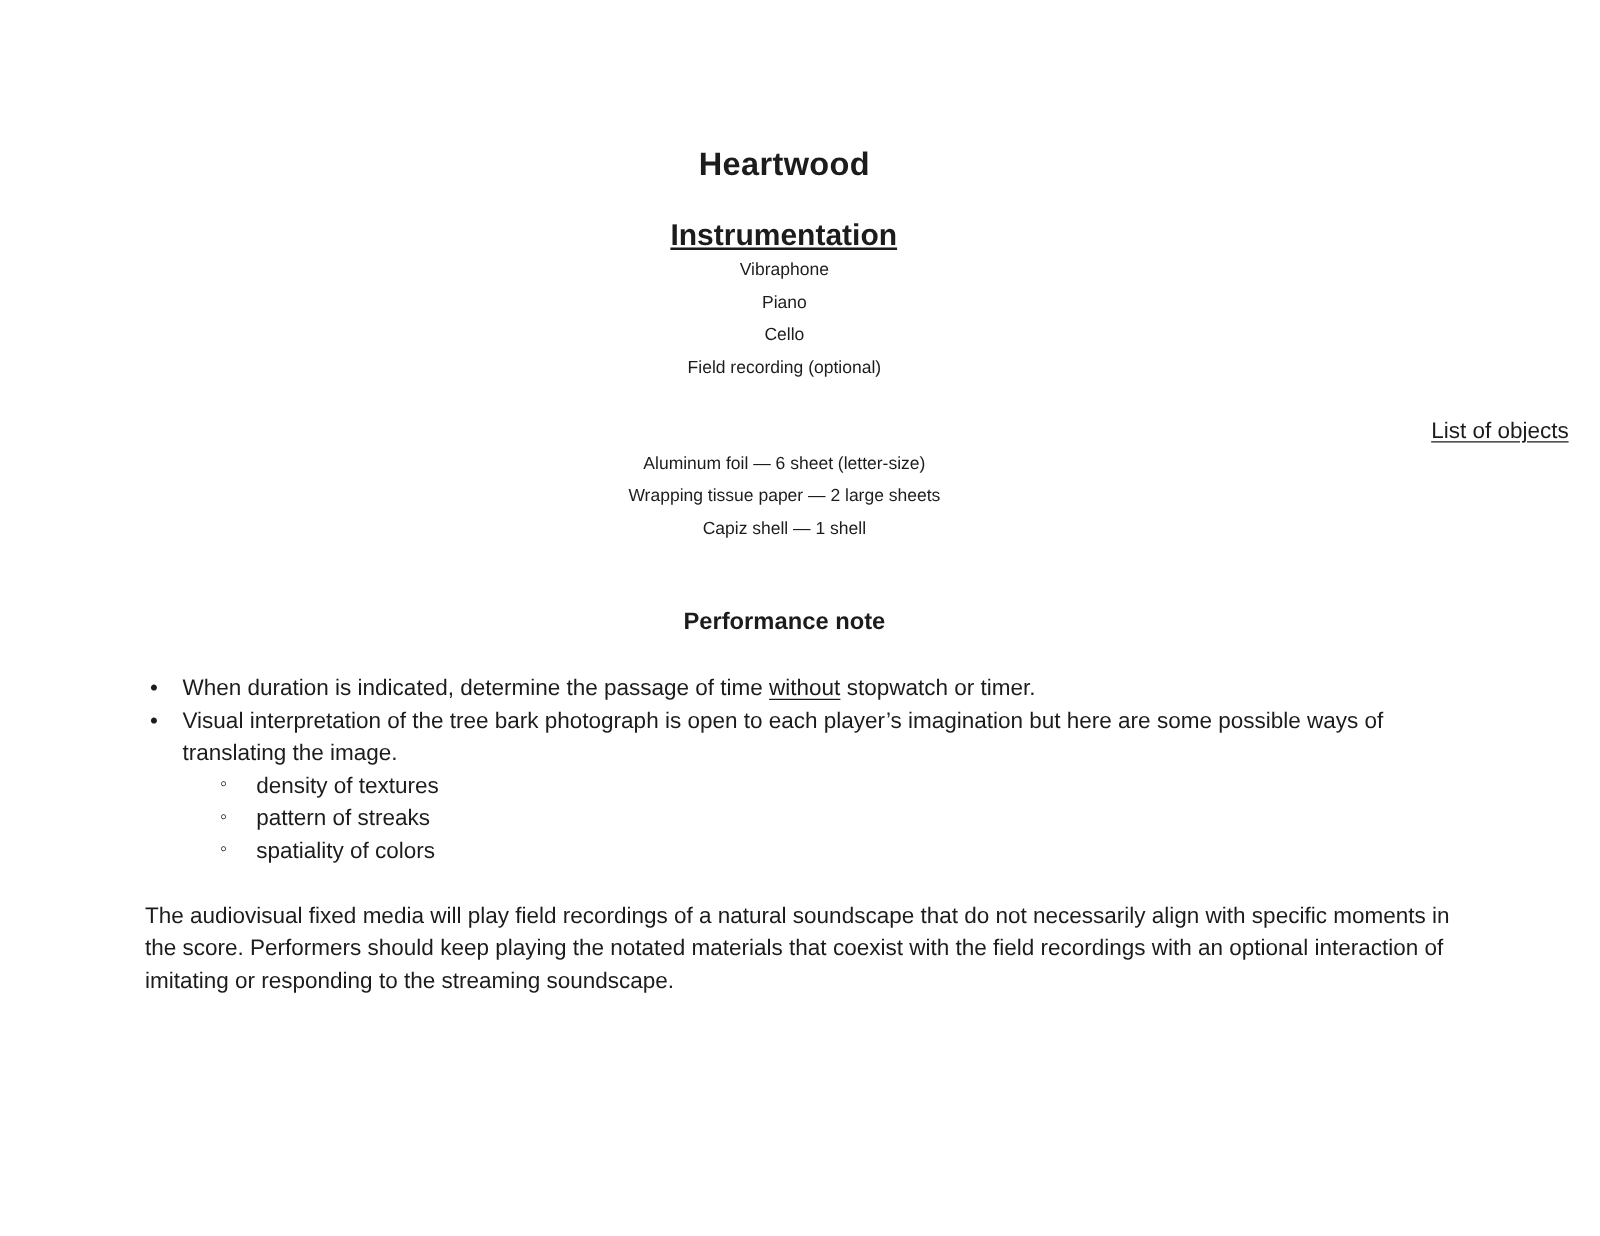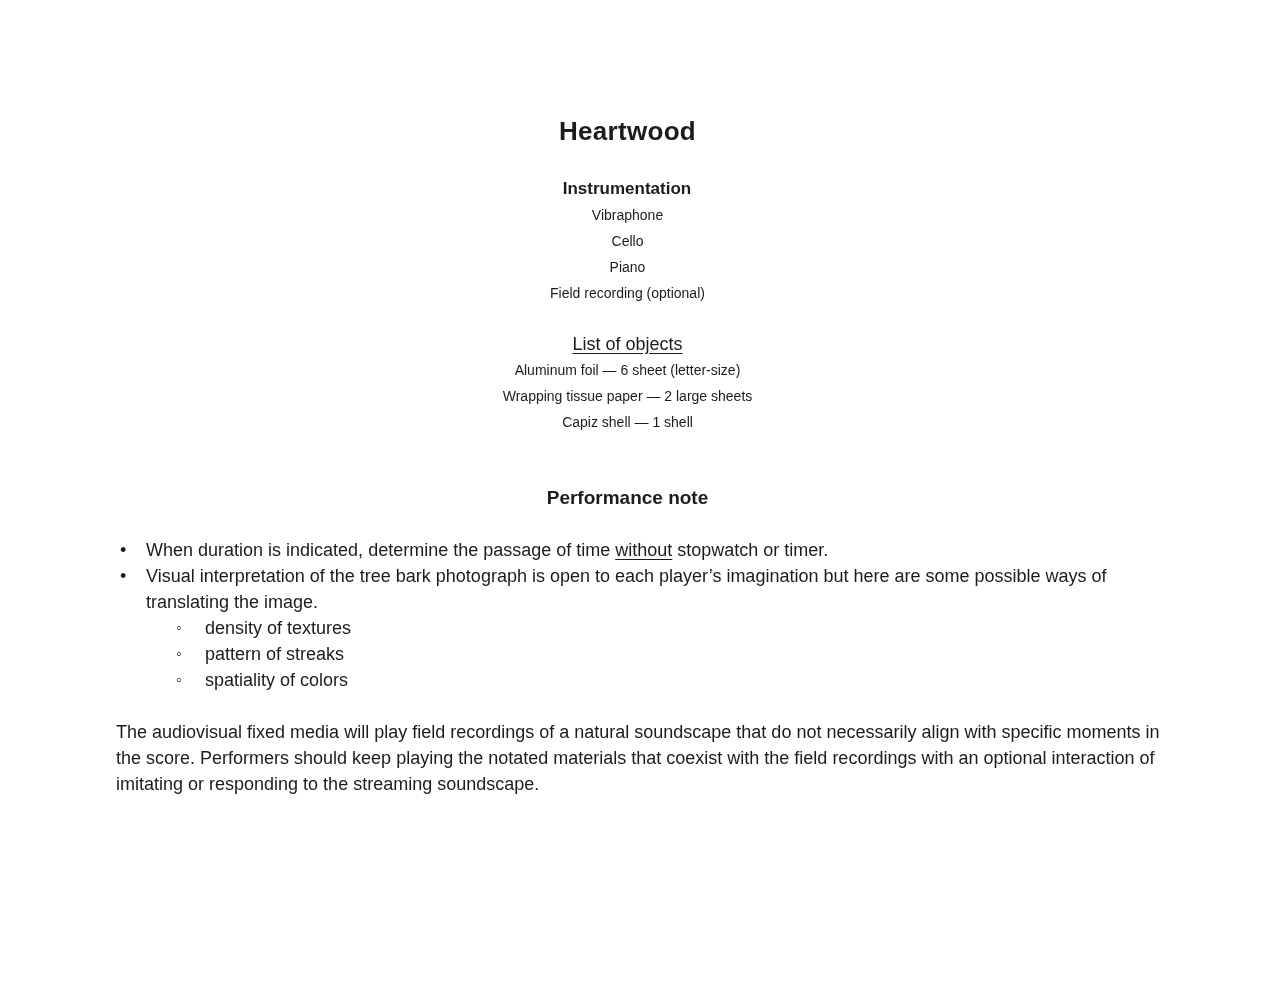--- a/index.html
+++ b/index.html
@@ -22,36 +22,38 @@
     line-height: 33px;
     letter-spacing: 0.3px;
   }
   .piece-year {
     font-size: 21px;
     font-weight: 400;
     line-height: 32px;
   }
   .section-heading {
     margin: 28px 1px 0 0;
-    font-size: 17px;
+    font-size: 24px;
     font-weight: 700;
     line-height: 26px;
+    text-decoration: underline;
   }
   .list-line {
     font-size: 14px;
     font-weight: 400;
     line-height: 26px;
   }
   .objects-heading {
     margin-top: 25px;
     font-size: 18px;
     font-weight: 400;
     line-height: 26px;
     text-decoration: underline;
     text-underline-offset: 3px;
+    text-align: right;
   }
   .perf-heading {
     margin: 50px 0 0 0;
     font-size: 19px;
     font-weight: 700;
     line-height: 26px;
   }
   .bullets {
     margin: 26px 0 0 0;
     padding: 0;
@@ -91,22 +93,22 @@
 </style>
 </head>
 <body>
 
 <div class="page">
 
   <h1 class="piece-title center">Heartwood</h1>
 
   <div class="section-heading center">Instrumentation</div>
   <div class="list-line center">Vibraphone</div>
+  <div class="list-line center">Piano</div>
   <div class="list-line center">Cello</div>
-  <div class="list-line center">Piano</div>
   <div class="list-line center">Field recording (optional)</div>
 
   <div class="objects-heading center">List of objects</div>
   <div class="list-line center">Aluminum foil — 6 sheet (letter-size)</div>
   <div class="list-line center">Wrapping tissue paper — 2 large sheets</div>
   <div class="list-line center">Capiz shell — 1 shell</div>
 
   <div class="perf-heading center">Performance note</div>
 
   <ul class="bullets">

